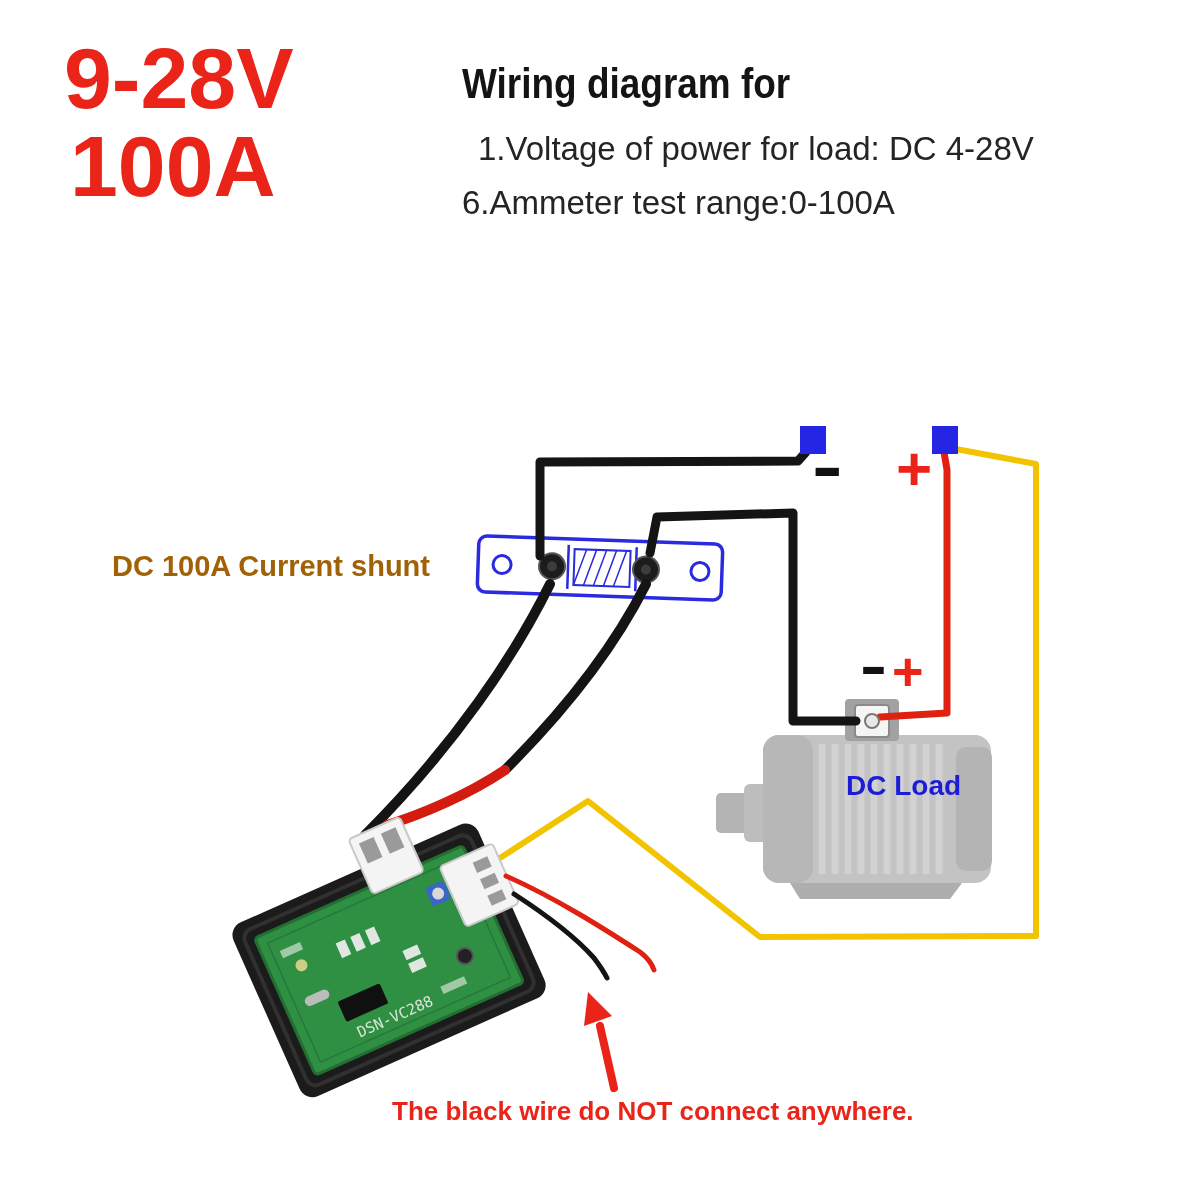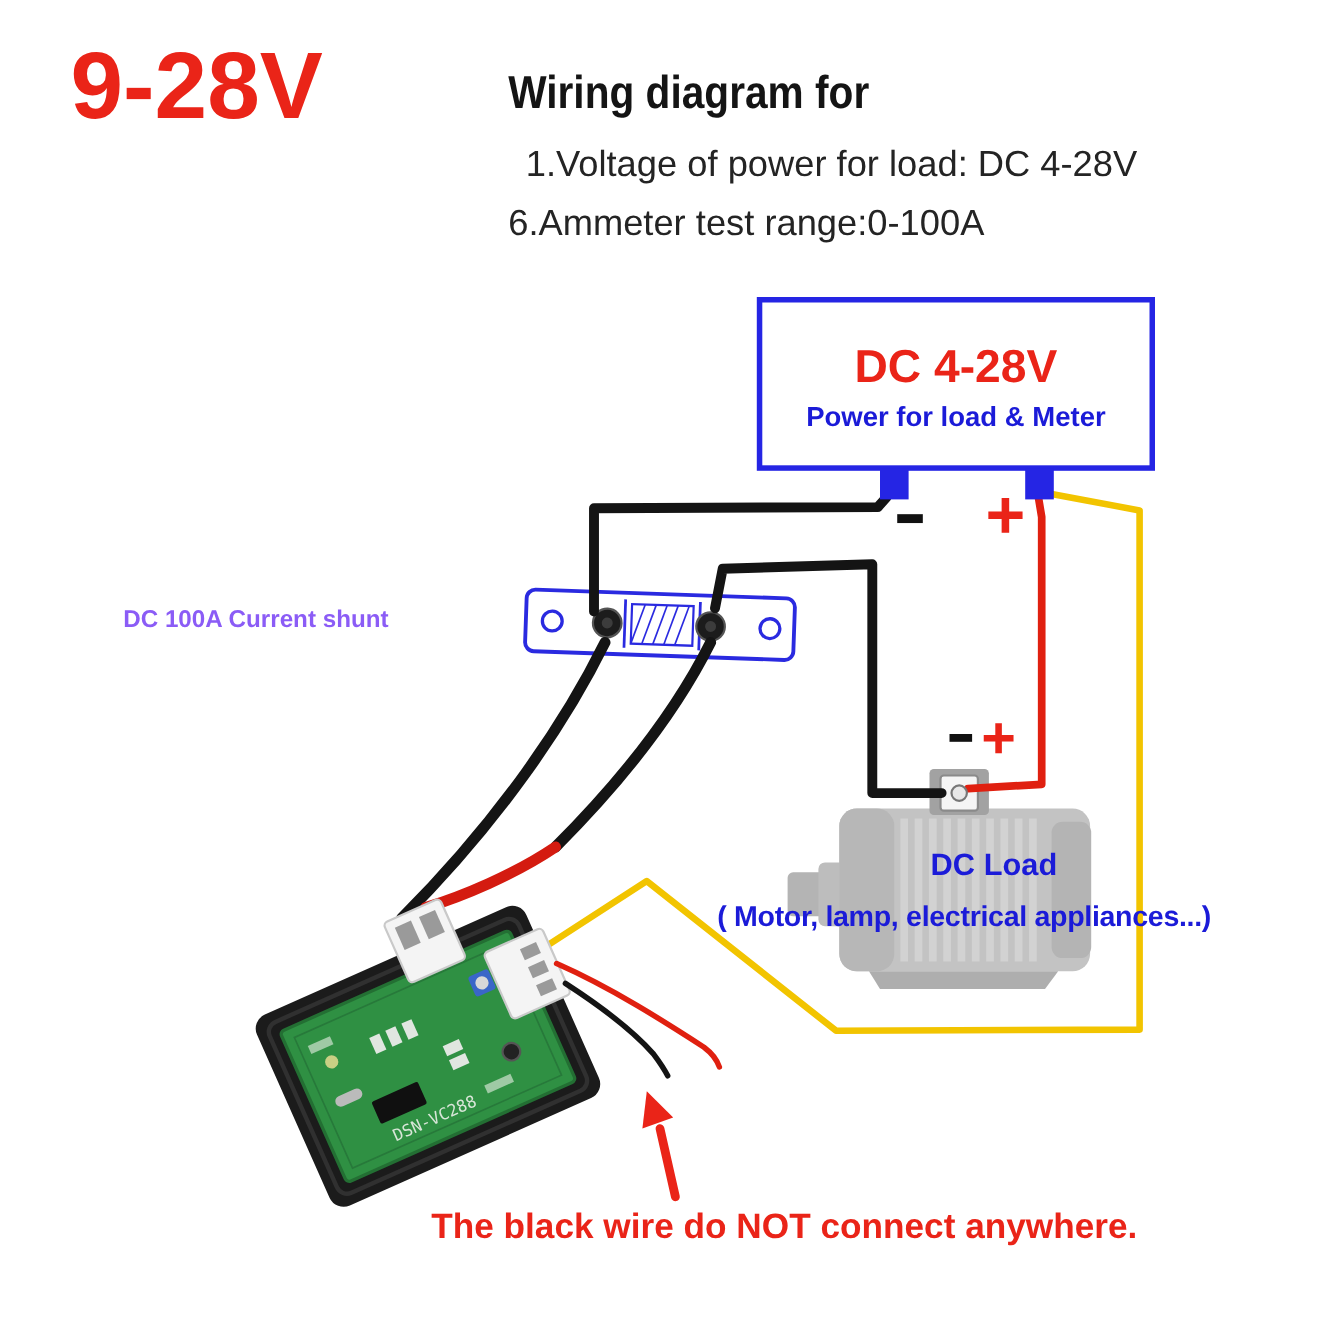--- a/index.html
+++ b/index.html
@@ -5,23 +5,23 @@
   html,body{margin:0;padding:0;background:#fff;}
   .canvas{
     position:relative;width:1200px;height:1200px;background:#ffffff;
     font-family:"Liberation Sans",sans-serif;overflow:hidden;
   }
   .layer{position:absolute;left:0;top:0;z-index:1;}
   .t{position:absolute;white-space:nowrap;z-index:2;}
   .rating{font-size:86px;font-weight:800;color:#ea2418;line-height:0.95;letter-spacing:0px;}
   .h-title{font-size:42px;font-weight:800;color:#141414;transform:scaleX(.88);transform-origin:left top;}
   .h-item{font-size:33px;font-weight:400;color:#242424;}
-  .shunt-label{font-size:22px;font-weight:700;color:#8b5cf6;}
+  .shunt-label{font-size:29px;font-weight:700;color:#a16207;}
   .blue-bold{color:#1b1bd8;font-weight:800;text-align:center;}
-  .note{font-size:32px;font-weight:800;color:#ea2418;}
+  .note{font-size:26px;font-weight:800;color:#ea2418;}
   .sym-minus{font-weight:900;color:#111;line-height:1;transform:scaleX(1.35);transform-origin:left center;}
   .sym-plus{font-weight:800;color:#ea2418;line-height:1;}
   .pbox{border:5px solid #2525e4;text-align:center;background:transparent;}
   .tab{background:#2525e4;}
 </style>
 </head>
 <body>
 
 <div class="canvas">
 
@@ -118,36 +118,32 @@
     <path d="M 506 876 C 556 898, 606 930, 640 952 C 648 958, 652 964, 654 970" fill="none" stroke="#e02010" stroke-width="5" stroke-linecap="round"></path>
     <path d="M 514 894 C 548 916, 578 940, 594 958 C 600 966, 604 972, 607 978" fill="none" stroke="#141414" stroke-width="5" stroke-linecap="round"></path>
 
     <g>
       <line x1="614" y1="1088" x2="600" y2="1026" stroke="#ea2418" stroke-width="8" stroke-linecap="round"></line>
       <polygon points="588,992 612,1016 584,1026" fill="#ea2418"></polygon>
     </g>
   </svg>
 
   <div class="t rating" style="left:64px;top:38px;">9-28V</div>
+  <div class="t rating" style="left:70px;top:126px;">100A</div>
 
   <div class="t h-title" style="left:462px;top:60px;">Wiring diagram for</div>
   <div class="t h-item" style="left:462px;top:130px;margin-left:16px;">1.Voltage of power for load: DC 4-28V</div>
   <div class="t h-item" style="left:462px;top:184px;">6.Ammeter test range:0-100A</div>
 
-  <div class="t pbox" style="left:688px;top:270px;width:352px;height:148px;">
-    <div style="margin-top:34px;font-size:42px;font-weight:800;color:#ea2418;">DC 4-28V</div>
-    <div style="margin-top:8px;font-size:25px;font-weight:700;color:#1b1bd8;">Power for load &amp; Meter</div>
-  </div>
   <div class="t tab" style="left:800px;top:426px;width:26px;height:28px;"></div>
   <div class="t tab" style="left:932px;top:426px;width:26px;height:28px;"></div>
   <div class="t sym-minus" style="left:812px;top:432px;font-size:68px;">-</div>
   <div class="t sym-plus" style="left:896px;top:438px;font-size:62px;">+</div>
 
   <div class="t shunt-label" style="left:112px;top:550px;">DC 100A Current shunt</div>
 
   <div class="t sym-minus" style="left:860px;top:636px;font-size:60px;">-</div>
   <div class="t sym-plus" style="left:892px;top:644px;font-size:54px;">+</div>
   <div class="t blue-bold" style="left:846px;top:770px;font-size:28px;">DC Load</div>
-  <div class="t blue-bold" style="left:652px;top:818px;font-size:26px;letter-spacing:-0.3px;">( Motor, lamp, electrical appliances...)</div>
 
   <div class="t note" style="left:392px;top:1096px;">The black wire do NOT connect anywhere.</div>
 
 </div>
 
 </body></html>

